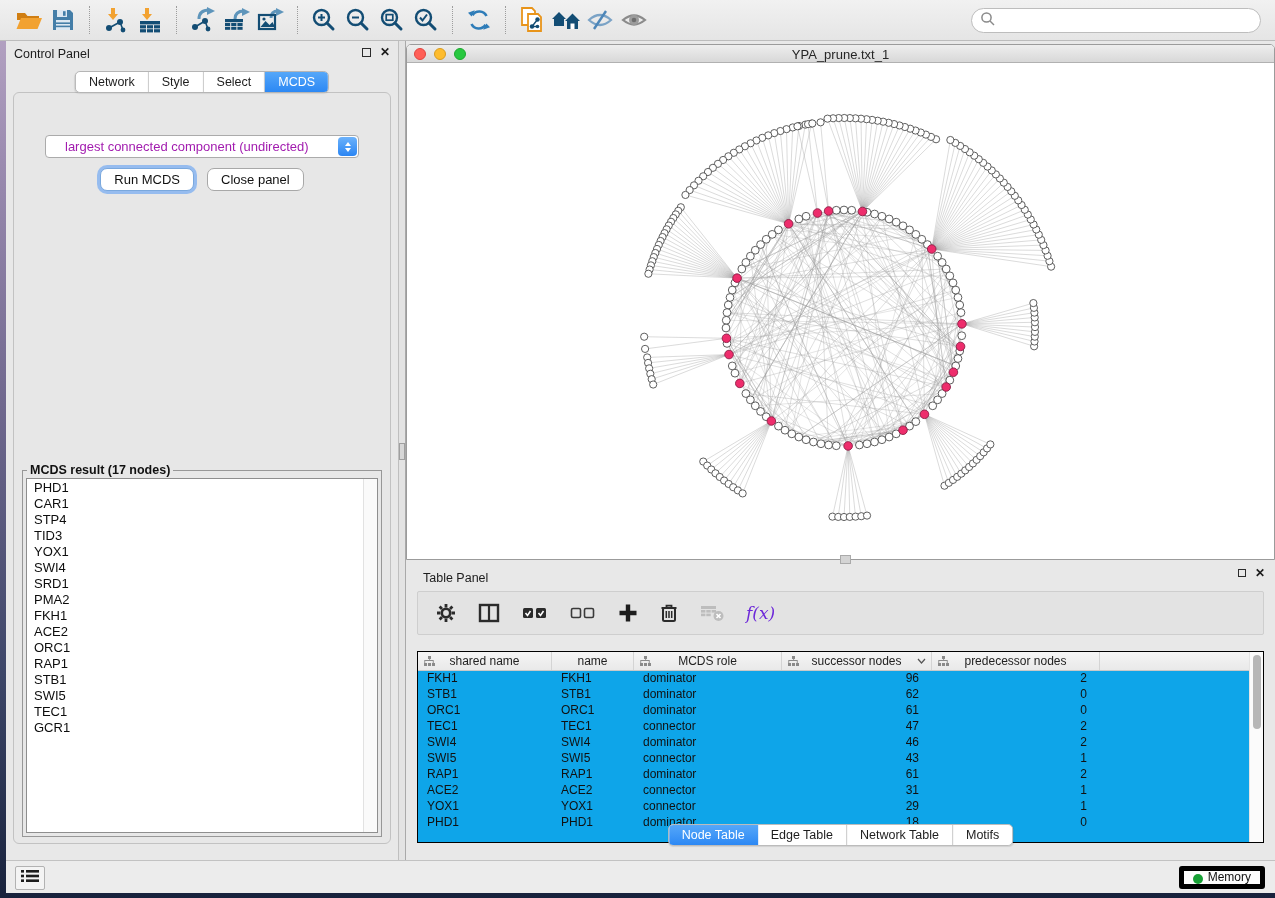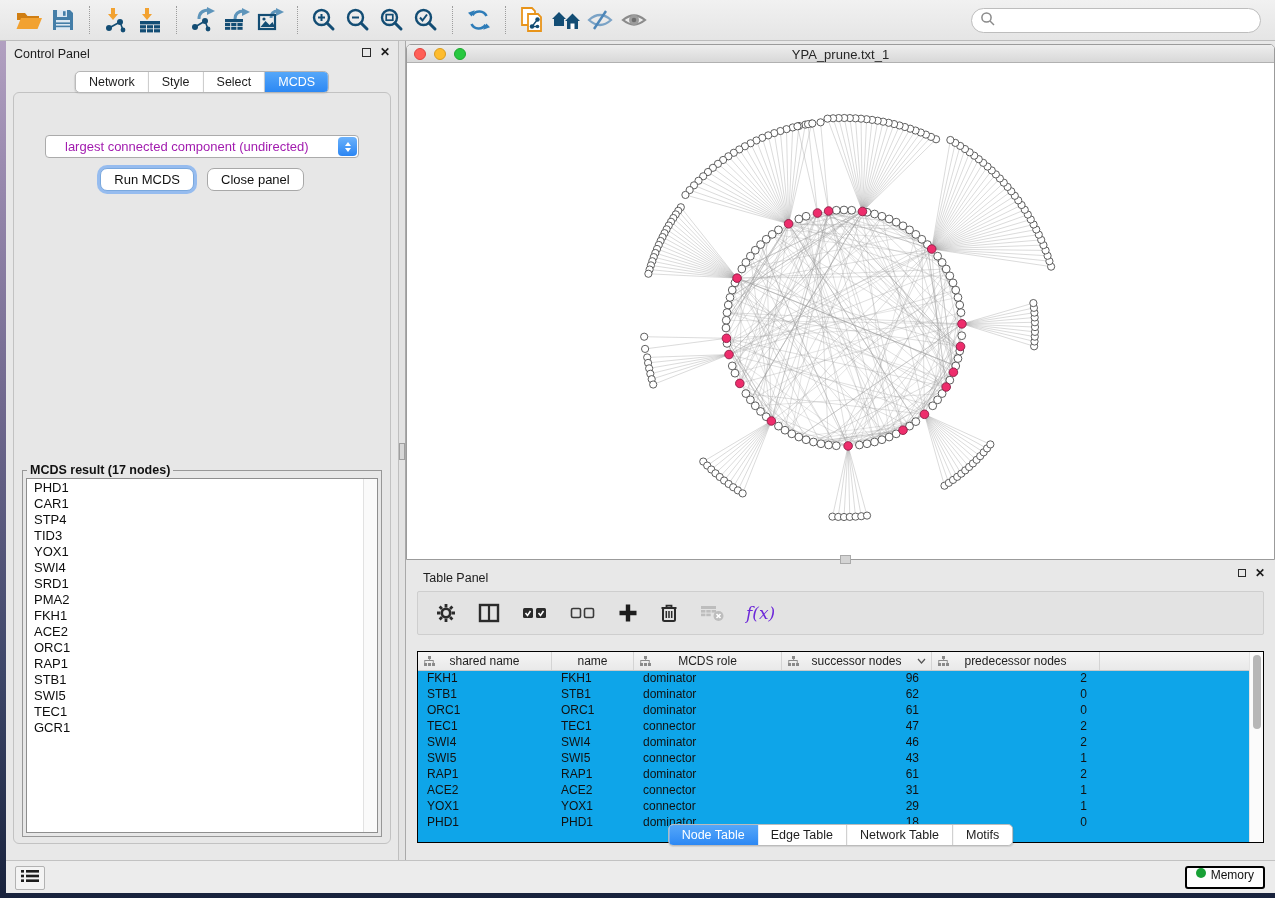--- a/index.html
+++ b/index.html
@@ -112,21 +112,21 @@
   .table-tabs { position:absolute; left:50%; transform:translateX(-50%); bottom:14px;
     display:inline-flex; background:#fff; border:1px solid #bcbcbc; border-radius:5px;
     overflow:hidden; box-shadow:0 1px 1px rgba(0,0,0,.1); }
 
   
   .status-bar { position:absolute; left:0; bottom:0; right:0; height:33px; background:#ececec;
     border-top:1px solid #c2c2c2; }
   .list-btn { position:absolute; left:9px; top:5px; width:30px; height:24px; background:#f4f4f4;
     border:1px solid #b2b2b2; border-radius:2px; display:flex; align-items:center; justify-content:center; }
   .mem-btn { position:absolute; right:10px; top:5px; height:23px; background:#fdfdfd;
-    border:2px solid #000000; border-radius:3px; display:flex; align-items:flex-start; gap:5px;
+    border:5px solid #000000; border-radius:3px; display:flex; align-items:flex-end; gap:5px;
     padding:0 9px; font-size:12px; color:#111; }
   .mem-dot { width:10px; height:10px; border-radius:50%; background:#17a035; }
 </style>
 </head>
 <body>
 
 <div class="screen">
 <div class="app">
 
   <div class="toolbar">

